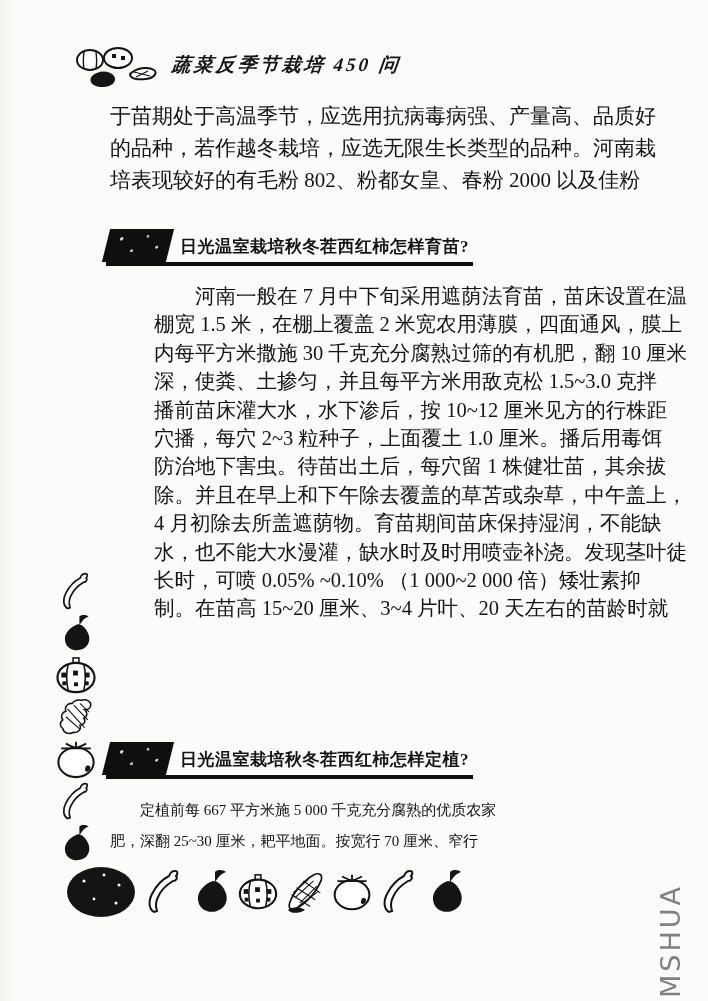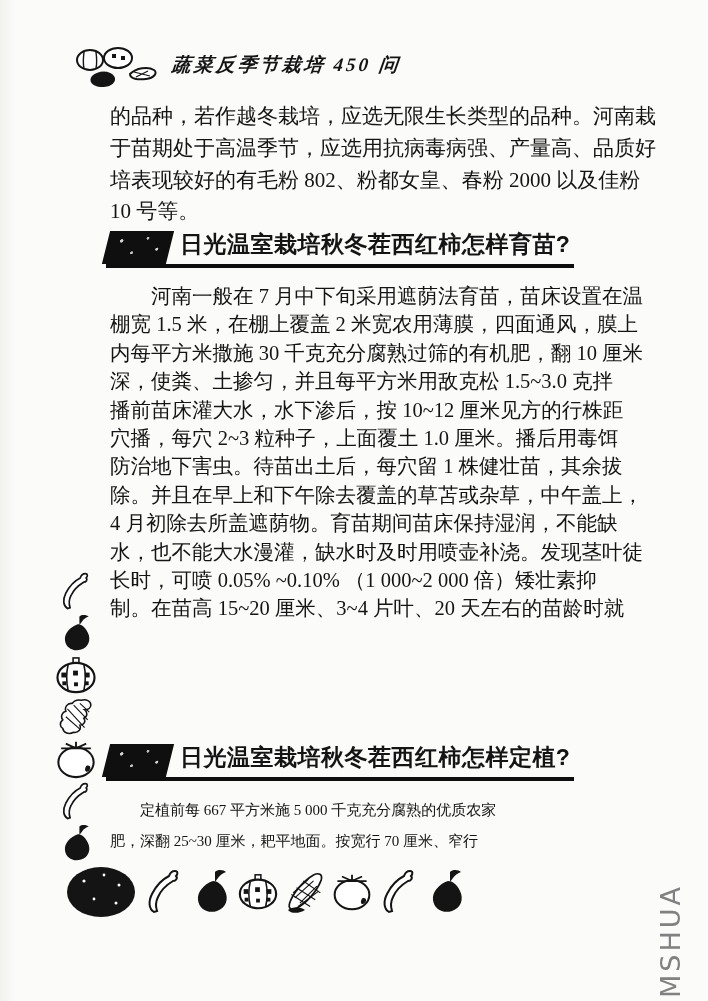--- a/index.html
+++ b/index.html
@@ -17,21 +17,21 @@
   .hdr-title{
     position:absolute;left:172px;top:52px;
     font-size:19px;font-weight:bold;font-style:italic;
     letter-spacing:3px;transform:skewX(-6deg);
     white-space:nowrap;
   }
   
   .para{position:absolute;left:110px;width:515px;}
   .para .tline{white-space:nowrap;}
   .p1{top:101px;font-size:21px;line-height:31.8px;}
-  .p2{top:282px;font-size:20.5px;line-height:28.4px;}
+  .p2{top:282px;font-size:20.5px;line-height:28.4px;margin-left:44px;}
   .p3{top:795px;font-size:15px;line-height:30.5px;}
   .indent{text-indent:2em;}
   
   .banner{
     position:absolute;left:106px;
     display:flex;align-items:flex-end;
     border-bottom:4px solid #0e0e0e;
     padding-bottom:1px;width:fit-content;
   }
   .b1{top:229px;}
@@ -40,22 +40,22 @@
     width:64px;height:33px;margin-right:10px;margin-bottom:-1px;
     background:#0f0f0f;
     background-image:
       radial-gradient(circle at 22% 30%,#cfcfcf 1.4px,transparent 2px),
       radial-gradient(circle at 62% 22%,#bdbdbd 1.1px,transparent 1.7px),
       radial-gradient(circle at 42% 66%,#c6c6c6 1.1px,transparent 1.7px),
       radial-gradient(circle at 80% 55%,#d2d2d2 1.2px,transparent 1.8px);
     transform:skewX(-14deg);
   }
   .qtext{
-    font-size:23px;font-weight:bold;white-space:nowrap;
-    padding-bottom:3px;padding-right:4px;letter-spacing:0.5px;font-family:Liberation Mono, monospace;
+    font-size:17px;font-weight:bold;white-space:nowrap;
+    padding-bottom:3px;padding-right:4px;letter-spacing:0.5px;
   }
   
   .left-strip{
     position:absolute;left:50px;top:572px;width:52px;
     display:flex;flex-direction:column;align-items:center;gap:3px;
   }
   .left-strip .veg{width:44px;height:39px;display:block;}
   .left-strip .veg svg{width:100%;height:100%;}
   .bottom-strip{
     position:absolute;left:64px;top:862px;height:60px;
@@ -85,24 +85,23 @@
       <rect x="38" y="8" width="4" height="4" fill="#141414"></rect>
         <rect x="47" y="10" width="4" height="4" fill="#141414"></rect>
       <path d="M18 30 C24 24 36 24 40 30 C44 36 36 42 26 41 C18 40 14 35 18 30 Z" fill="#141414"></path>
       <path d="M56 28 C62 22 74 20 80 24 C84 27 80 32 72 33 C64 34 56 33 56 28 Z" fill="#fff" stroke="#141414" stroke-width="2"></path>
       <path d="M60 26 L76 30 M62 31 L74 25" stroke="#141414" stroke-width="1.2"></path>
     </svg>
   </span>
   <span class="hdr-title">蔬菜反季节栽培 450 问</span>
 
   <section class="para p1">
+    <div class="tline">于苗期处于高温季节，应选用抗病毒病强、产量高、品质好</div>
     <div class="tline">的品种，若作越冬栽培，应选无限生长类型的品种。河南栽</div>
-    <div class="tline">于苗期处于高温季节，应选用抗病毒病强、产量高、品质好</div>
     <div class="tline">培表现较好的有毛粉 802、粉都女皇、春粉 2000 以及佳粉</div>
-    <div class="tline">10 号等。</div>
   </section>
 
   <div class="banner b1">
     <span class="qbox"></span>
     <span class="qtext">日光温室栽培秋冬茬西红柿怎样育苗?</span>
   </div>
 
   <section class="para p2">
     <div class="tline indent">河南一般在 7 月中下旬采用遮荫法育苗，苗床设置在温</div>
     <div class="tline">棚宽 1.5 米，在棚上覆盖 2 米宽农用薄膜，四面通风，膜上</div>

